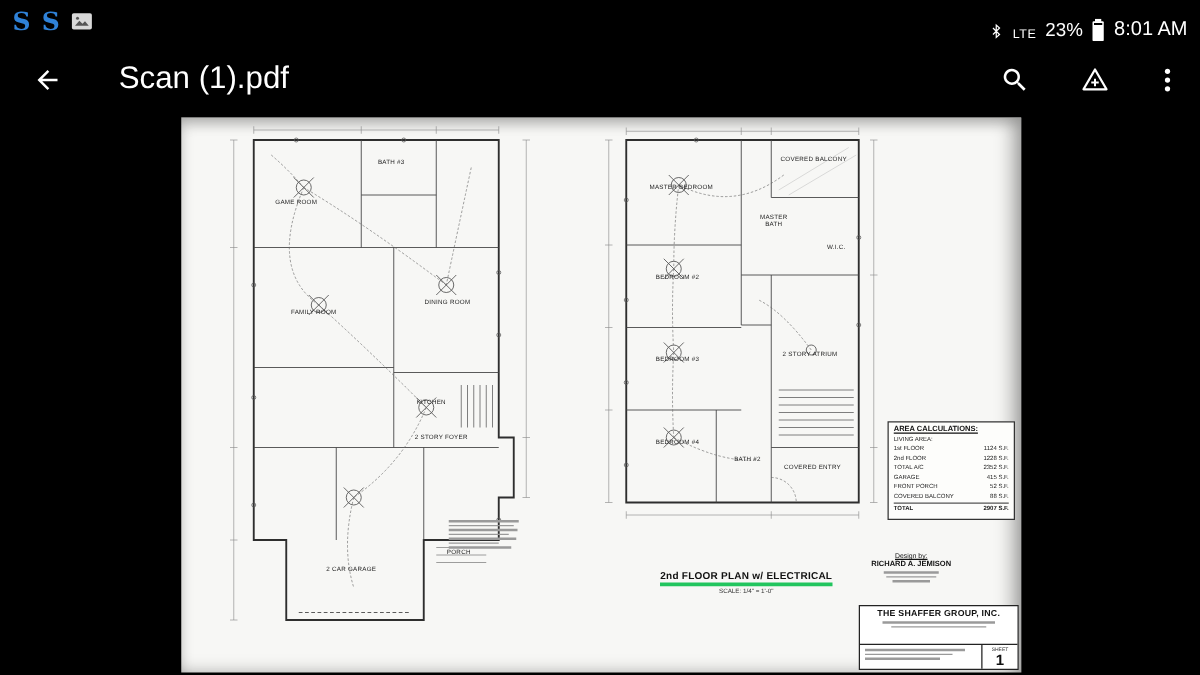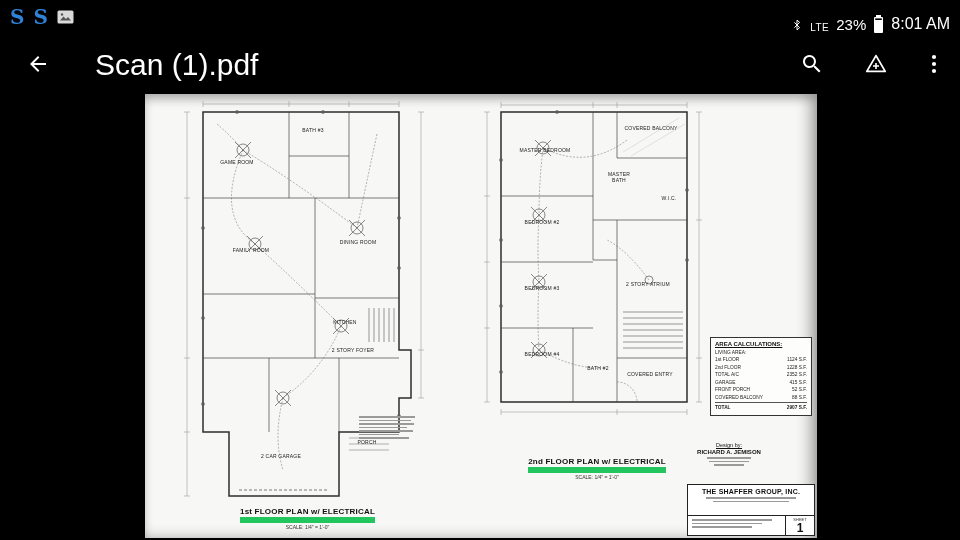--- a/index.html
+++ b/index.html
@@ -12,38 +12,38 @@
   .s-ico{color:#2f82d8;font-weight:bold;font-size:20px;line-height:1;font-family:"DejaVu Serif",serif;}
   .sb-right{position:absolute;right:10px;top:0;height:33px;display:flex;align-items:flex-end;gap:7px;font-size:15px;}
   .lte{font-size:10px;letter-spacing:.5px;margin-top:-6px;}
   .clock{font-size:16px;}
 
   
   .toolbar{position:absolute;top:33px;left:0;right:0;height:59px;background:#000;}
   .icon-btn{position:absolute;top:17px;width:28px;height:28px;background:none;border:none;padding:2px;cursor:pointer;}
   .icon-btn svg{display:block;}
   .back{left:24px;}
-  .tb-title{position:absolute;left:95px;top:15px;font-size:30px;color:#fff;}
+  .tb-title{position:absolute;left:95px;top:15px;font-size:25px;color:#fff;}
   .search{left:798px;}
   .drive{left:862px;}
   .dots{left:920px;}
 
   
   .content{position:absolute;top:92px;left:0;right:0;bottom:0;background:#000;}
   .page{position:absolute;left:145px;top:2px;width:672px;height:444px;background:#f7f7f5;
         box-shadow:inset -8px 0 14px rgba(0,0,0,.28), inset 0 5px 10px rgba(0,0,0,.18);}
 
   .plan{position:absolute;}
   .plan1{left:28px;top:4px;width:272px;height:402px;}
   .plan2{left:332px;top:6px;width:238px;height:348px;}
   .room-label{position:absolute;font-size:5px;line-height:1.15;color:#1b1b1b;text-align:center;letter-spacing:.2px;}
   .nw{white-space:nowrap;}
 
   .plan-title{position:absolute;text-align:center;color:#111;}
-  .plan-title .pt{font-size:8px;font-weight:bold;border-bottom:6px solid #22c55e;display:inline-block;padding-bottom:1px;letter-spacing:.2px;}
+  .plan-title .pt{font-size:8px;font-weight:bold;border-bottom:3px solid #22c55e;display:inline-block;padding-bottom:1px;letter-spacing:.2px;}
   .plan-title .scale{display:block;font-size:5px;margin-top:1px;color:#333;}
   .t1{left:55px;top:406px;width:215px;}
   .t2{left:352px;top:356px;width:200px;}
 
   .area-box{position:absolute;left:565px;top:243px;width:92px;border:1px solid #333;background:#fdfdfb;padding:3px 4px 4px;}
   .ac-title{font-size:6px;font-weight:bold;text-decoration:underline;color:#111;margin-bottom:2px;}
   .ac-row{display:flex;justify-content:space-between;font-size:4.8px;line-height:1.55;color:#222;}
   .ac-total{border-top:1px solid #555;margin-top:1px;padding-top:1px;font-weight:bold;}
 
   .design-box{position:absolute;left:548px;top:348px;width:72px;text-align:center;color:#111;}
@@ -201,24 +201,20 @@
         <div class="note">
           <div class="bar" style="width:56px;"></div>
             <div class="bar" style="width:52px;"></div>
           <div class="bar" style="width:55px;"></div>
             <div class="bar" style="width:48px;"></div>
           <div class="bar" style="width:54px;"></div>
             <div class="bar" style="width:40px;"></div>
           <div class="bar" style="width:50px;"></div>
         </div>
       </div>
-      <div class="plan-title t1">
-        <span class="pt">1st FLOOR PLAN w/ ELECTRICAL</span>
-        <span class="scale">SCALE: 1/4" = 1'-0"</span>
-      </div>
 
       <div class="plan plan2">
         <svg width="238" height="348" viewBox="0 0 238 348">
           <defs>
             <g id="fanB" stroke="#555" stroke-width="0.7" fill="none">
               <circle r="6"></circle>
                 <path d="M-8 -8 L8 8 M-8 8 L8 -8"></path>
             </g>
           </defs>
 

